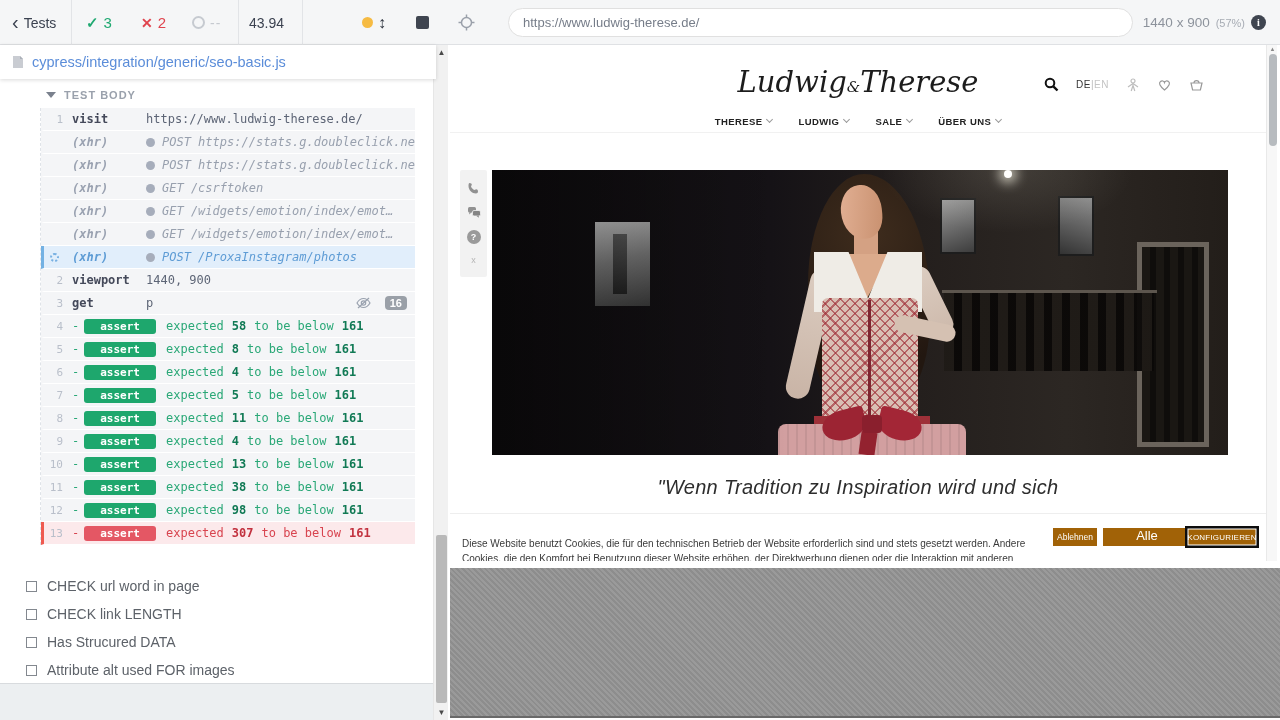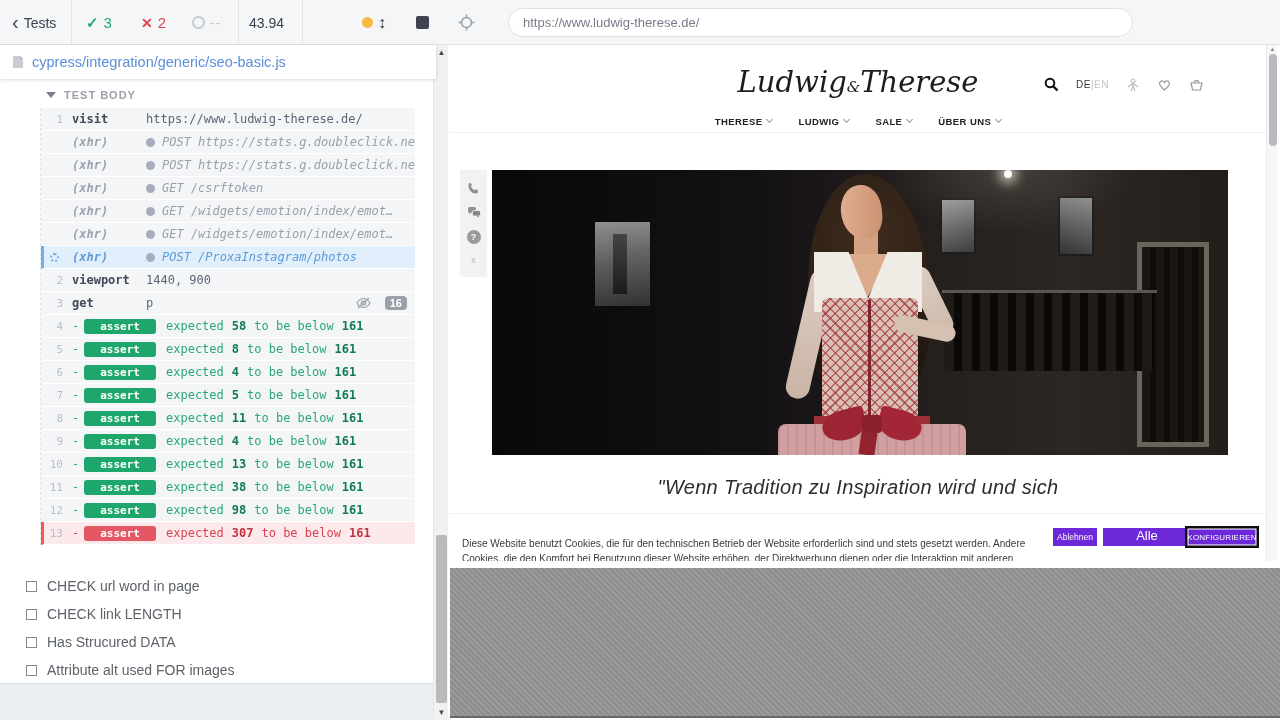--- a/index.html
+++ b/index.html
@@ -177,21 +177,21 @@
   .bow-knot { left:370px; top:245px; width:20px; height:18px; background:#8a1f2d; border-radius:4px; }
 
   .caption { position:absolute; left:0; top:431px; width:816px; text-align:center;
     font-size:20px; font-style:italic; color:#2d2d2d; letter-spacing:.3px; }
 
   
   .cookiebar { position:absolute; left:0; top:468px; width:816px; height:48px; background:#fff;
     border-top:1px solid #eee; }
   .cookie-text { position:absolute; left:12px; top:5px; width:592px; font-size:10px;
     line-height:1.45; color:#3a3a3a;margin-top:18px; }
-  .cbtn { position:absolute; background:#6d28d9; color:#fff; border:none; text-align:center;
+  .cbtn { position:absolute; background:#a16207; color:#fff; border:none; text-align:center;
     font-family:"Liberation Sans",sans-serif; }
   .cbtn-ablehnen { left:603px; top:14px; width:44px; height:18px; font-size:8.5px; }
   .cbtn-akzept   { left:653px; top:14px; width:88px; height:18px; font-size:13px; }
   .cbtn-konfig   { left:735px; top:12px; width:74px; height:22px; font-size:8px;
     box-shadow:inset 0 0 0 2.5px #0d0d0d, inset 0 0 0 3.5px #fff; letter-spacing:.2px; }
 
   
   .site-scroll { position:absolute; left:816px; top:0; width:11px; height:516px; background:#f7f7f7;
     border-left:1px solid #e9e9e9; }
   .site-scroll .arr { position:absolute; left:0; width:11px; text-align:center; font-size:6px; color:#8a8a8a; }
@@ -242,20 +242,25 @@
   <span class="crosshair">
     <svg width="17" height="17" viewBox="0 0 17 17">
       <circle cx="8.5" cy="8.5" r="5" fill="none" stroke="#9aa0aa" stroke-width="1.5"></circle>
       <line x1="8.5" y1="0.5" x2="8.5" y2="4" stroke="#9aa0aa" stroke-width="1.5"></line>
       <line x1="8.5" y1="13" x2="8.5" y2="16.5" stroke="#9aa0aa" stroke-width="1.5"></line>
       <line x1="0.5" y1="8.5" x2="4" y2="8.5" stroke="#9aa0aa" stroke-width="1.5"></line>
       <line x1="13" y1="8.5" x2="16.5" y2="8.5" stroke="#9aa0aa" stroke-width="1.5"></line>
     </svg>
   </span>
   <input class="urlpill" readonly="" value="https://www.ludwig-therese.de/" style="">
+  <div class="sizeinfo">
+    <span class="vp-size">1440 x 900</span>
+    <span class="vp-zoom">(57%)</span>
+    <span class="info-ic">i</span>
+  </div>
 </div>
 
 <div class="left-panel">
   <div class="spec-header">
     <svg width="12" height="14" viewBox="0 0 12 14">
       <path d="M1 1 h7 l3 3 v9 h-10 z" fill="#c9ccd2"></path>
       <path d="M8 1 v3 h3 z" fill="#aab0b8"></path>
     </svg>
     <span class="spec-link">cypress/integration/generic/seo-basic.js</span>
   </div>

